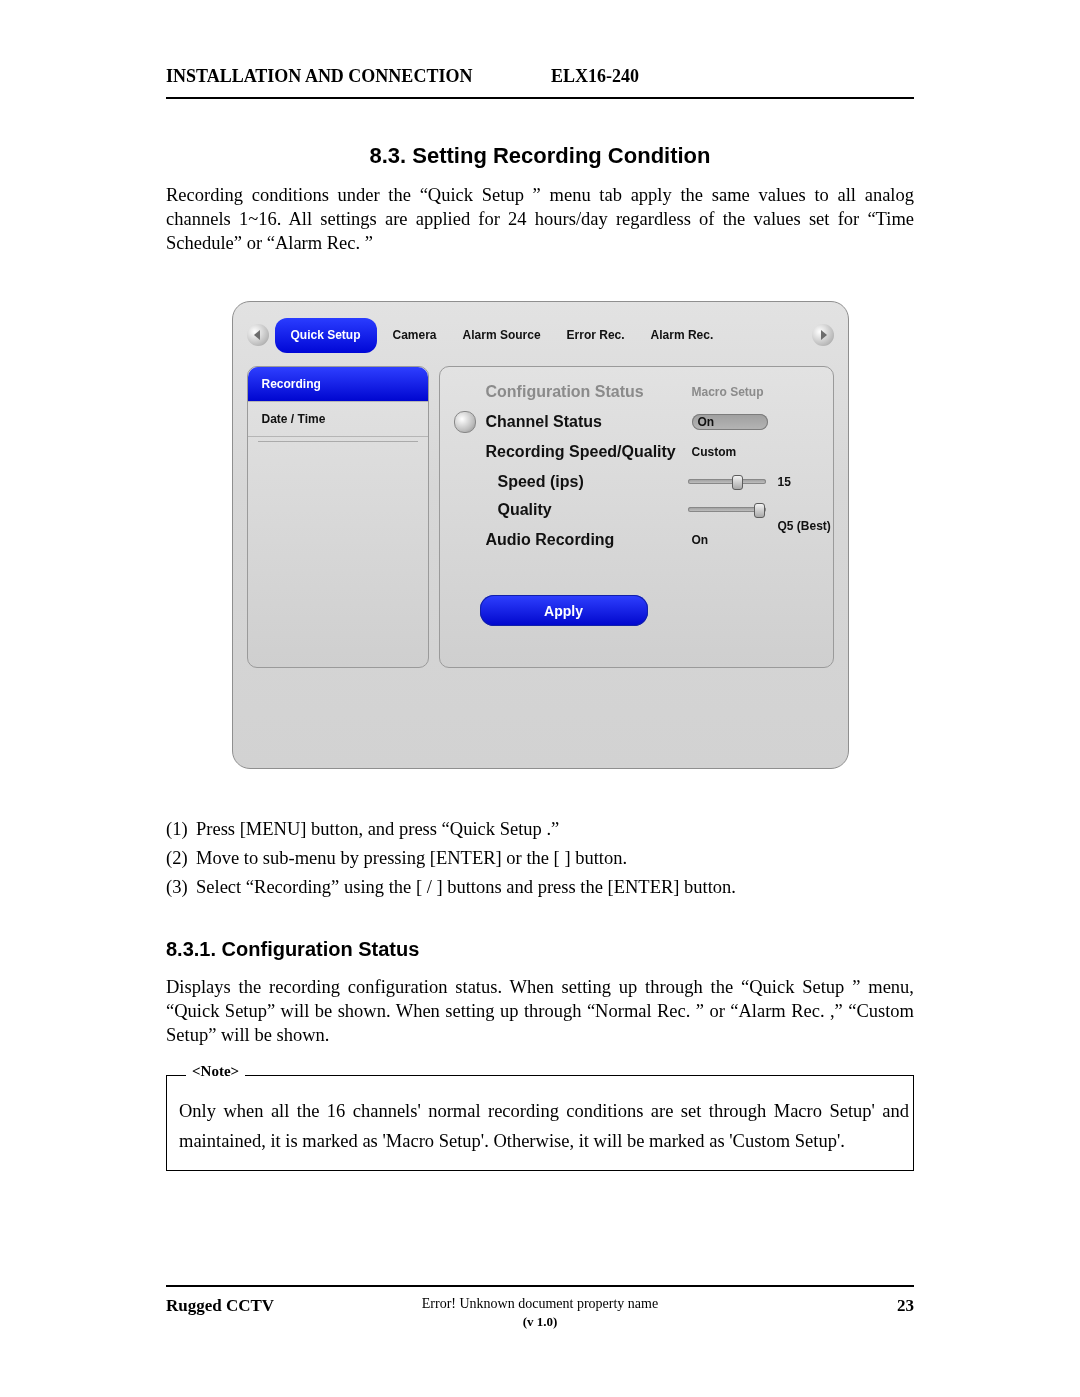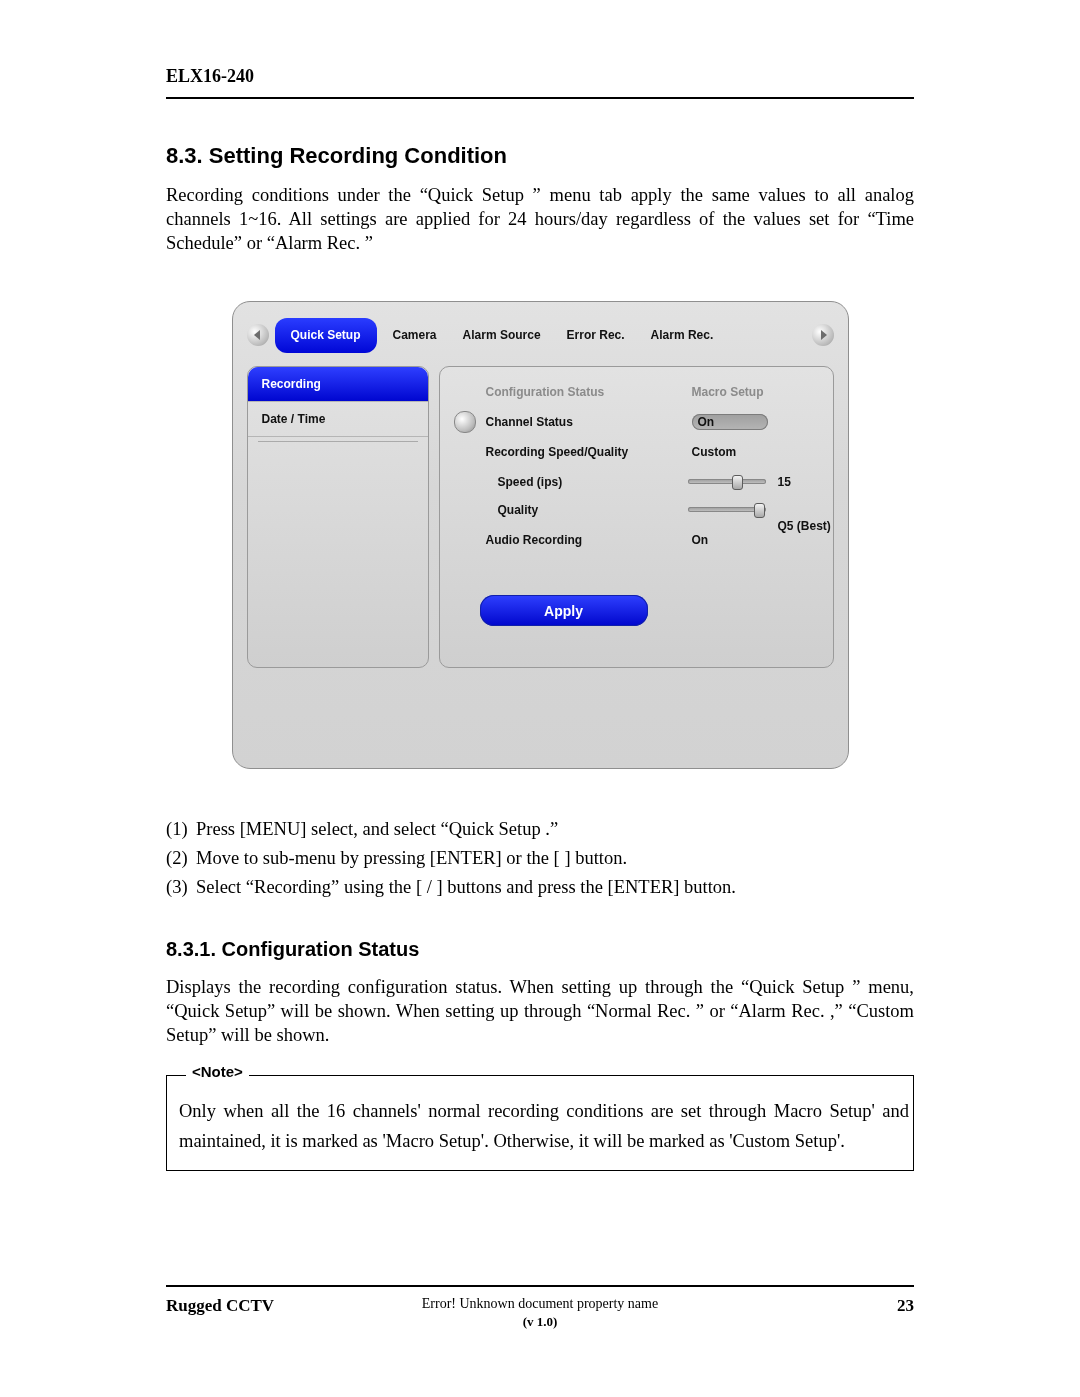--- a/index.html
+++ b/index.html
@@ -4,21 +4,21 @@
 <style>
   html, body { margin:0; padding:0; background:#fff; }
   body { width:1080px; height:1397px; position:relative; font-family:"Times New Roman", serif; color:#000; }
   .page { position:absolute; left:166px; top:66px; width:748px; }
 
   .hdr-row { display:flex; font-family:"Times New Roman", serif; font-weight:bold; font-size:18px; }
   .hdr-left { width:385px; }
   .hdr-right { }
   .hdr-rule { border-top:2px solid #000; margin-top:10px; }
 
-  .h1 { font-family:Arial, sans-serif; font-weight:bold; font-size:22px; margin-top:44px; }
+  .h1 { font-family:Arial, sans-serif; font-weight:bold; font-size:22px; margin-top:44px;text-align:center; }
   .h2 { font-family:Arial, sans-serif; font-weight:bold; font-size:20px; margin-top:36px; }
 
   .para { font-family:"Times New Roman", serif; font-size:18.5px; line-height:24px; margin-top:14px; text-align:justify; }
 
   
   .shot-wrap { margin:46px 0 46px 0; display:flex; justify-content:center; }
   .shot {
     width:615px; height:466px;
     background:linear-gradient(#e2e2e2,#d7d7d7 40%,#d2d2d2);
     border:1px solid #8f8f8f; border-radius:18px;
@@ -34,21 +34,21 @@
 
   
   .sidebox { position:absolute; top:64px; left:14px; width:180px; height:300px; border:1px solid #9a9a9a; border-radius:10px; background:linear-gradient(#e2e2e2,#cfcfcf); }
   .side-item { height:34px; display:flex; align-items:center; padding-left:14px; font-size:12px; font-weight:bold; color:#111; border-bottom:1px solid #b5b5b5; }
   .side-item:first-child { border-top-left-radius:10px; border-top-right-radius:10px; }
   .side-item.active { background:linear-gradient(#2e3fff,#0006d0); color:#fff; }
   .sidebox .divider { height:1px; background:#aaa; margin:4px 10px 0 10px; }
 
   
   .contentbox { position:absolute; top:64px; left:206px; right:14px; height:300px; border:1px solid #9a9a9a; border-radius:10px; background:linear-gradient(#e2e2e2,#cfcfcf); }
-  .row { position:absolute; left:46px; height:22px; display:flex; align-items:center; font-size:12px; font-weight:bold; color:#111; }
+  .row { position:absolute; left:46px; height:22px; display:flex; align-items:center; font-size:16px; font-weight:bold; color:#111; }
   .row.disabled { color:#8b8b8b; font-weight:bold; }
   .row.ind { left:58px; }
   .val { position:absolute; left:252px; font-size:12px; font-weight:bold; color:#111; height:22px; display:flex; align-items:center; }
   .val.disabled { color:#8b8b8b; }
 
   .jog { position:absolute; left:14px; top:44px; width:20px; height:20px; border-radius:10px; background:radial-gradient(circle at 35% 35%,#fff,#bcbcbc 65%,#888); border:1px solid #888; }
 
   .pill { width:70px; height:16px; border-radius:8px; background:linear-gradient(#9f9f9f,#b5b5b5); display:flex; align-items:center; padding-left:6px; color:#111; box-shadow:inset 0 0 0 1px #7c7c7c; }
 
   .slider { position:absolute; left:248px; width:78px; height:14px; display:flex; align-items:center; }
@@ -61,37 +61,38 @@
            display:flex; align-items:center; justify-content:center; box-shadow:inset 0 0 0 1px #1120aa; }
 
   
   .steps { margin-top:6px; }
   .step { font-family:"Times New Roman", serif; font-size:18.5px; line-height:29px; padding-left:30px; position:relative; }
   .step .num { position:absolute; left:0; }
 
   
   .note-wrap { margin-top:28px; position:relative; }
   .note-label { position:absolute; top:-12px; left:20px; background:#fff; padding:0 6px;
-                font-family:Liberation Sans, sans-serif; font-weight:bold; font-size:15px; }
+                font-family:Liberation Serif, serif; font-weight:bold; font-size:15px; }
   .note-box { border:1.5px solid #000; padding:20px 4px 14px 12px; }
   .note-box .para { margin-top:0; line-height:30px; }
 
   
   .ftr-rule { border-top:2px solid #000; position:absolute; left:166px; width:748px; top:1285px; }
   .ftr { position:absolute; left:166px; width:748px; top:1296px; font-family:"Times New Roman", serif; }
   .ftr-left { position:absolute; left:0; font-weight:bold; font-size:17px; }
   .ftr-mid1 { position:absolute; left:0; right:0; text-align:center; font-size:14px; top:0; }
   .ftr-mid2 { position:absolute; left:0; right:0; text-align:center; font-size:13px; font-weight:bold; top:18px; }
   .ftr-right { position:absolute; right:0; font-weight:bold; font-size:17px; }
 </style>
 </head>
 <body>
 
 <div class="page">
   <div class="hdr-row">
+    <div class="hdr-left">INSTALLATION AND CONNECTION</div>
     <div class="hdr-right">ELX16-240</div>
   </div>
   <div class="hdr-rule"></div>
 
   <div class="h1">8.3.  Setting Recording Condition</div>
   <div class="para">Recording conditions under the “Quick Setup ” menu tab apply the same values to all analog channels 1~16. All settings are applied for 24 hours/day regardless of the values set for “Time Schedule” or “Alarm Rec. ”</div>
 
   <div class="shot-wrap">
     <div class="shot">
 
@@ -154,21 +155,21 @@
 
         <div class="row" style="top:162px;">Audio Recording</div>
         <div class="val" style="top:162px;">On</div>
 
         <div class="apply">Apply</div>
       </div>
     </div>
   </div>
 
   <div class="steps">
-    <div class="step"><span class="num">(1)</span><span>Press [MENU] select, and select “Quick Setup .”</span></div>
+    <div class="step"><span class="num">(1)</span><span>Press [MENU] button, and press “Quick Setup .”</span></div>
     <div class="step"><span class="num">(2)</span><span>Move to sub-menu by pressing [ENTER] or the [   ] button.</span></div>
     <div class="step"><span class="num">(3)</span><span>Select “Recording” using the [   /   ] buttons and press the [ENTER] button.</span></div>
   </div>
 
   <div class="h2">8.3.1.   Configuration Status</div>
   <div class="para">Displays the recording configuration status. When setting up through the “Quick Setup ” menu, “Quick Setup” will be shown. When setting up through “Normal Rec. ” or “Alarm Rec. ,” “Custom Setup” will be shown.</div>
 
   <div class="note-wrap">
     <div class="note-label">&lt;Note&gt;</div>
     <div class="note-box">

